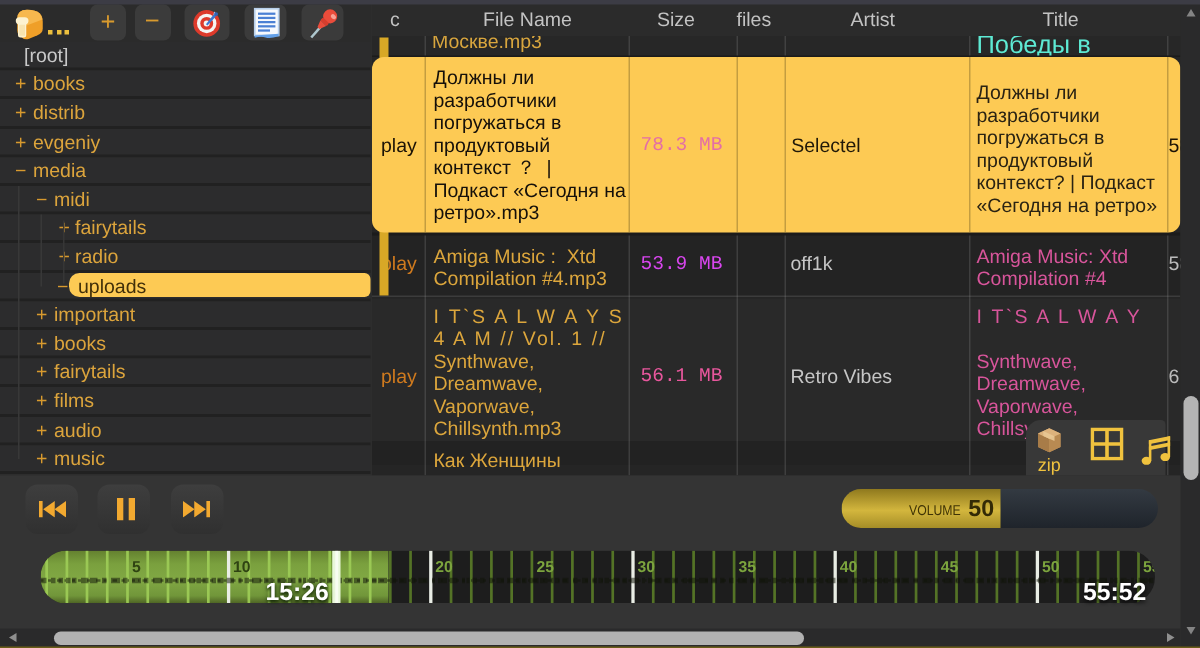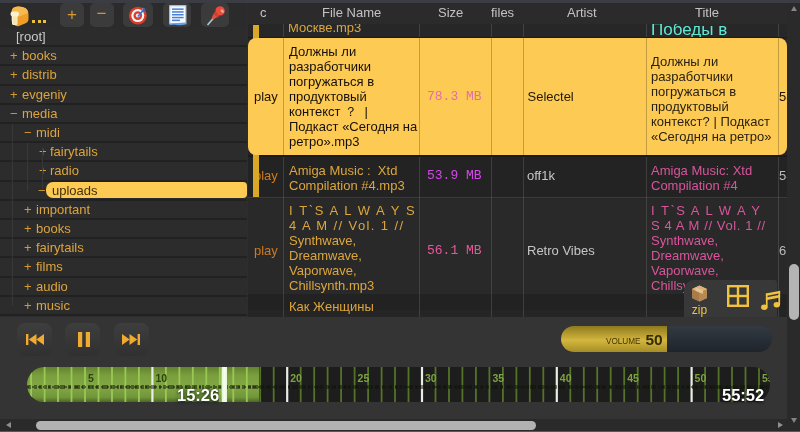--- a/index.html
+++ b/index.html
@@ -144,21 +144,21 @@
     <span class="abs" style="left:279px;top:11.5px;font-size:13px;color:#c6c6c6;">off1k</span>
     <div class="abs" style="left:403px;top:6px;font-size:13px;line-height:15px;color:#d8559b;">Amiga Music: Xtd<br>Compilation #4</div>
     <span class="abs" style="left:531px;top:11.5px;font-size:13px;color:#bbb;">58</span>
   </div>
 
   <div class="abs" style="left:0;top:174.5px;width:539px;height:102px;background:#292929;">
     <span class="abs" style="left:6px;top:44px;font-size:13px;color:#cf7a1e;">play</span>
     <div class="abs" style="left:41px;top:4px;font-size:13px;line-height:15px;color:#dca63c;"><span style="letter-spacing:1.6px;">I T`S A L W A Y S</span><br><span style="letter-spacing:1.4px;">4 A M // Vol. 1 //</span><br>Synthwave,<br>Dreamwave,<br>Vaporwave,<br>Chillsynth.mp3</div>
     <span class="abs" style="left:179px;top:44px;font-size:13px;font-family:'Liberation Mono',monospace;color:#e8579d;">56.1 MB</span>
     <span class="abs" style="left:279px;top:44px;font-size:13px;color:#c6c6c6;">Retro Vibes</span>
-    <div class="abs" style="left:403px;top:4px;font-size:13px;line-height:15px;color:#d8559b;"><span style="letter-spacing:1.5px;">I T`S A L W A Y</span><br><span style="letter-spacing:0.6px;">S 4 A M // Vol. 1 //</span><br>Synthwave,<br>Dreamwave,<br>Vaporwave,<br>Chillsy</div>
+    <div class="abs" style="left:403px;top:4px;font-size:13px;line-height:15px;color:#d8559b;"><span style="letter-spacing:1.5px;">I T`S A L W A Y</span><br><br>Synthwave,<br>Dreamwave,<br>Vaporwave,<br>Chillsy</div>
     <span class="abs" style="left:531px;top:44px;font-size:13px;color:#bbb;">6</span>
   </div>
 
   <div class="abs" style="left:0;top:270px;width:539px;height:16px;background:#222;">
     <span class="abs" style="left:41px;top:5px;font-size:13px;color:#dca63c;">Как Женщины</span>
   </div>
 
   <div class="abs" style="left:35px;top:0;width:1px;height:293px;background:rgba(160,160,160,0.22);"></div>
   <div class="abs" style="left:171px;top:0;width:1px;height:293px;background:rgba(160,160,160,0.22);"></div>
   <div class="abs" style="left:243px;top:0;width:1px;height:293px;background:rgba(160,160,160,0.22);"></div>

